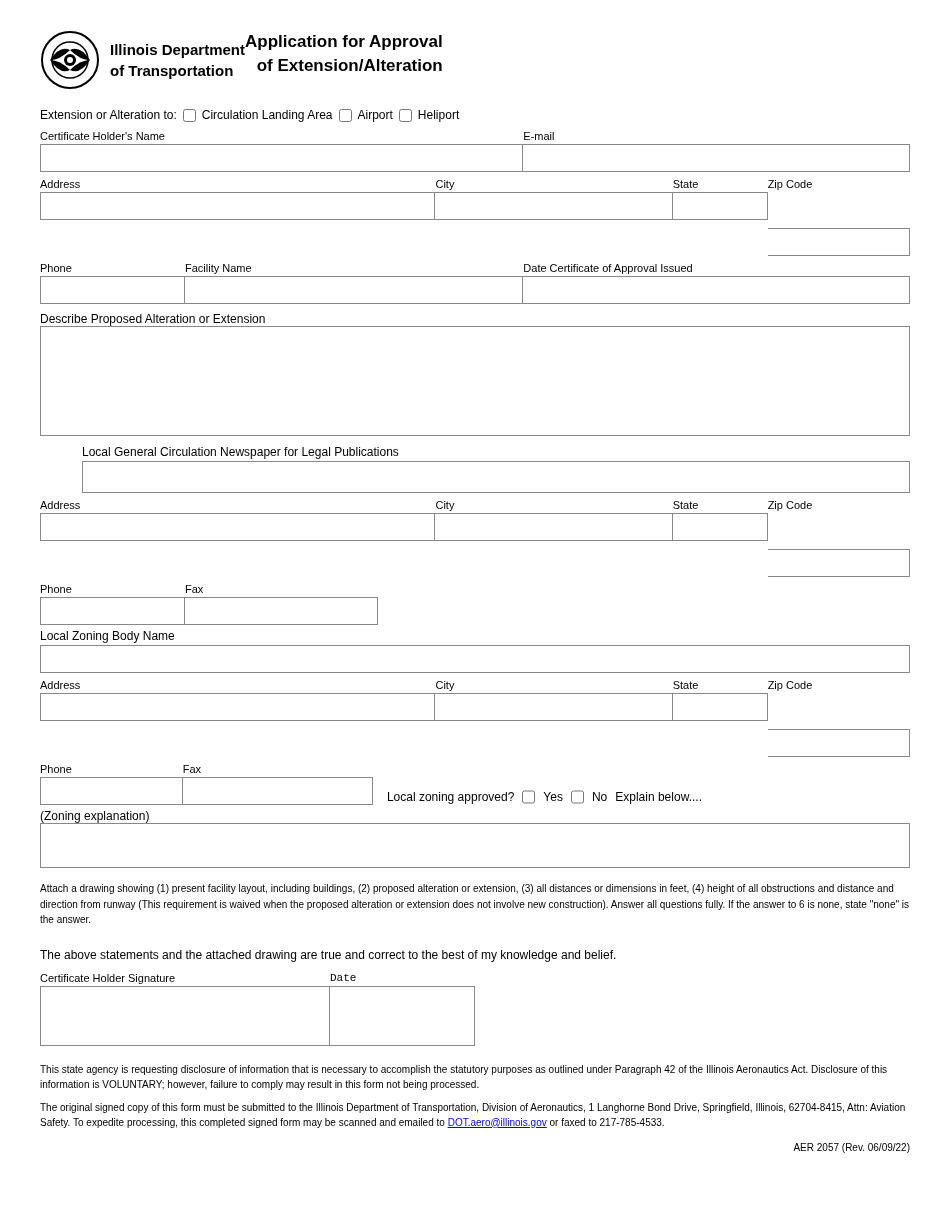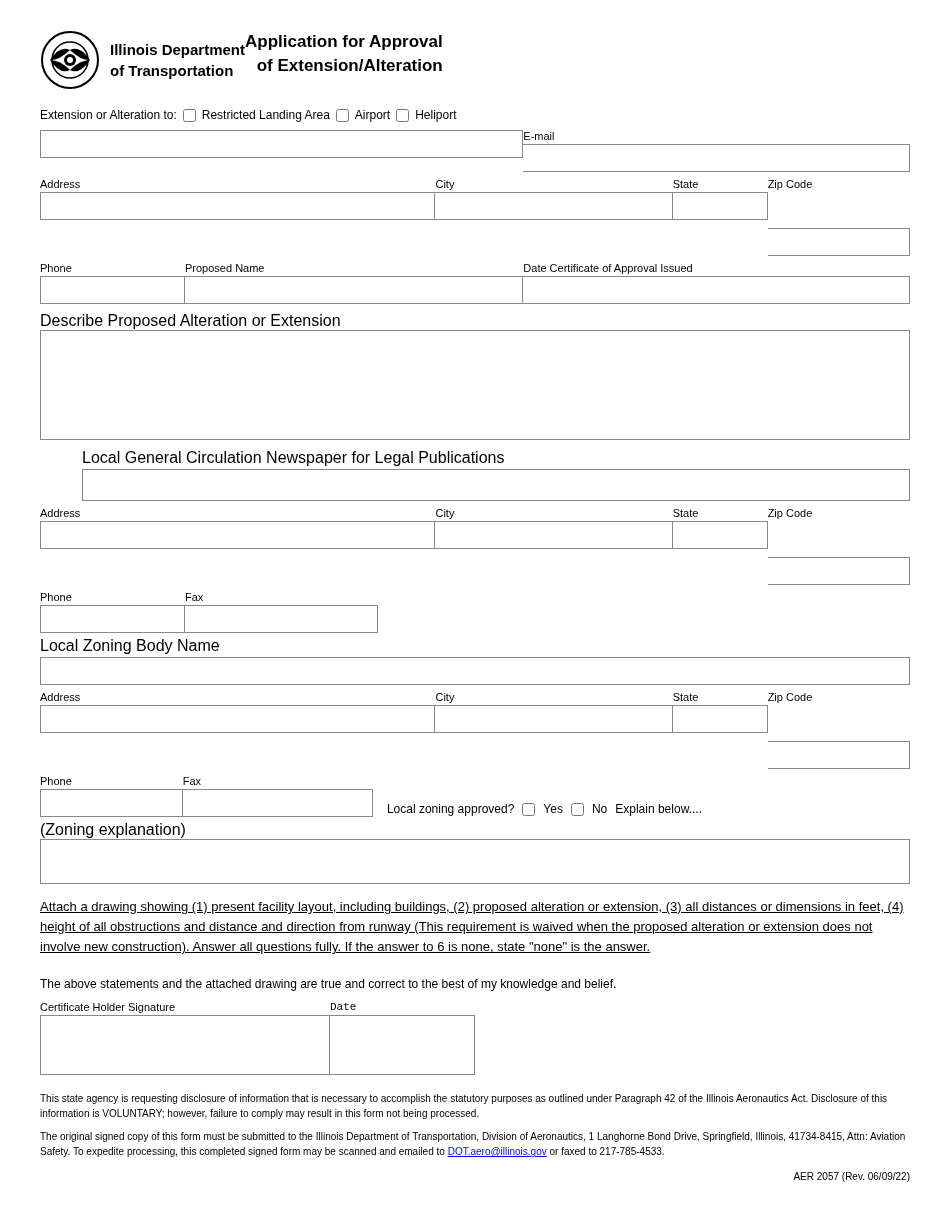--- a/index.html
+++ b/index.html
@@ -83,42 +83,41 @@
       resize: none;
     }
     .field-input-medium {
       border: 1px solid #888;
       height: 50px;
       background: #fff;
       width: 100%;
       resize: none;
     }
     .section-label {
-      font-size: 16px;
+      font-size: 12px;
       margin-bottom: 2px;
       margin-top: 8px;
     }
     .col-address { flex: 5; }
     .col-city { flex: 3; }
     .col-state { flex: 1.2; }
     .col-zipcode { flex: 1.8; gap: 36px; }
     .col-phone { flex: 1.5; }
     .col-facility { flex: 3.5; }
     .full-width-input {
       border: 1px solid #888;
       height: 28px;
       width: 100%;
       background: #fff;
     }
     .para-text {
-      font-size: 13px;
+      font-size: 10px;
       line-height: 1.55;
       margin-top: 8px;
       margin-bottom: 12px;
-      text-decoration: underline;
     }
     .sig-row {
       display: flex;
       gap: 0;
     }
     .sig-label {
       font-size: 11px;
       margin-bottom: 2px;
     }
     .sig-box {
@@ -180,29 +179,30 @@
     <h1>
       <span>Application for Approval</span><br>
       <span>of Extension/Alteration</span>
     </h1>
   </div>
 </div>
 
 <div class="checkbox-row">
   <span>Extension or Alteration to:</span>
   <input type="checkbox" style="">
-  <span>Restricted Landing Area</span>
+  <span>Circulation Landing Area</span>
   <input type="checkbox" style="">
   <span>Airport</span>
   <input type="checkbox" style="">
   <span>Heliport</span>
 </div>
 
 <div class="field-row">
   <div class="field-group" style="flex:5">
+    <span class="field-label">Certificate Holder's Name</span>
     <input class="field-input" type="text" style="">
   </div>
   <div class="field-group" style="flex:4">
     <span class="field-label">E-mail</span>
     <input class="field-input no-left-border" type="text" style="border-left: none;">
   </div>
 </div>
 
 <div class="field-row" style="margin-top:6px;">
   <div class="field-group col-address">
@@ -222,21 +222,21 @@
     <input class="field-input" type="text" style="border-left: none;">
   </div>
 </div>
 
 <div class="field-row" style="margin-top:6px;">
   <div class="field-group col-phone">
     <span class="field-label">Phone</span>
     <input class="field-input" type="text" style="">
   </div>
   <div class="field-group col-facility">
-    <span class="field-label">Proposed Name</span>
+    <span class="field-label">Facility Name</span>
     <input class="field-input" type="text" style="border-left: none;">
   </div>
   <div class="field-group" style="flex:4">
     <span class="field-label">Date Certificate of Approval Issued</span>
     <input class="field-input" type="text" style="border-left: none;">
   </div>
 </div>
 
 <div class="form-section" style="margin-top:8px;">
   <span class="section-label">Describe Proposed Alteration or Extension</span>
@@ -305,21 +305,21 @@
 
 <div class="field-row" style="margin-top:6px; align-items:flex-end;">
   <div class="field-group" style="flex:1.5">
     <span class="field-label">Phone</span>
     <input class="field-input" type="text" style="">
   </div>
   <div class="field-group" style="flex:2">
     <span class="field-label">Fax</span>
     <input class="field-input" type="text" style="border-left: none;">
   </div>
-  <div style="flex:5.5; display:flex; align-items:center; gap:8px; padding-bottom:1px; padding-left:14px;">
+  <div style="flex:5.5; display:flex; gap:8px; padding-bottom:1px; padding-left:14px;">
     <span style="font-size:12px;">Local zoning approved?</span>
     <input type="checkbox" style="">
     <span style="font-size:12px;">Yes</span>
     <input type="checkbox" style="">
     <span style="font-size:12px;">No</span>
     <span style="font-size:12px;">Explain below....</span>
   </div>
 </div>
 
 <div class="form-section" style="margin-top:4px;">
@@ -338,18 +338,18 @@
   </div>
   <div style="flex:1.5; display:flex; flex-direction:column;font-family:Liberation Mono, monospace;">
     <span class="sig-label">Date</span>
     <div class="sig-box" style="border-left:none;"></div>
   </div>
   <div style="flex:4.5"></div>
 </div>
 
 <p class="footer-text" style="margin-top:16px;">This state agency is requesting disclosure of information that is necessary to accomplish the statutory purposes as outlined under Paragraph 42 of the Illinois Aeronautics Act.  Disclosure of this information is VOLUNTARY; however, failure to comply may result in this form not being processed.</p>
 <p class="footer-text" style="margin-top:8px;">
-  <span>The original signed copy of this form must be submitted to the Illinois Department of Transportation, Division of Aeronautics, 1 Langhorne Bond Drive, Springfield, Illinois, 41734-8415, Attn: Aviation Safety.  To expedite processing, this completed signed form may be scanned and emailed to</span>
+  <span>The original signed copy of this form must be submitted to the Illinois Department of Transportation, Division of Aeronautics, 1 Langhorne Bond Drive, Springfield, Illinois, 62704-8415, Attn: Aviation Safety.  To expedite processing, this completed signed form may be scanned and emailed to</span>
   <a href="#" class="footer-link">DOT.aero@illinois.gov</a>
   <span>or faxed to 217-785-4533.</span>
 </p>
 
 <div class="form-number">AER 2057 (Rev. 06/09/22)</div>
 
 </body></html>

